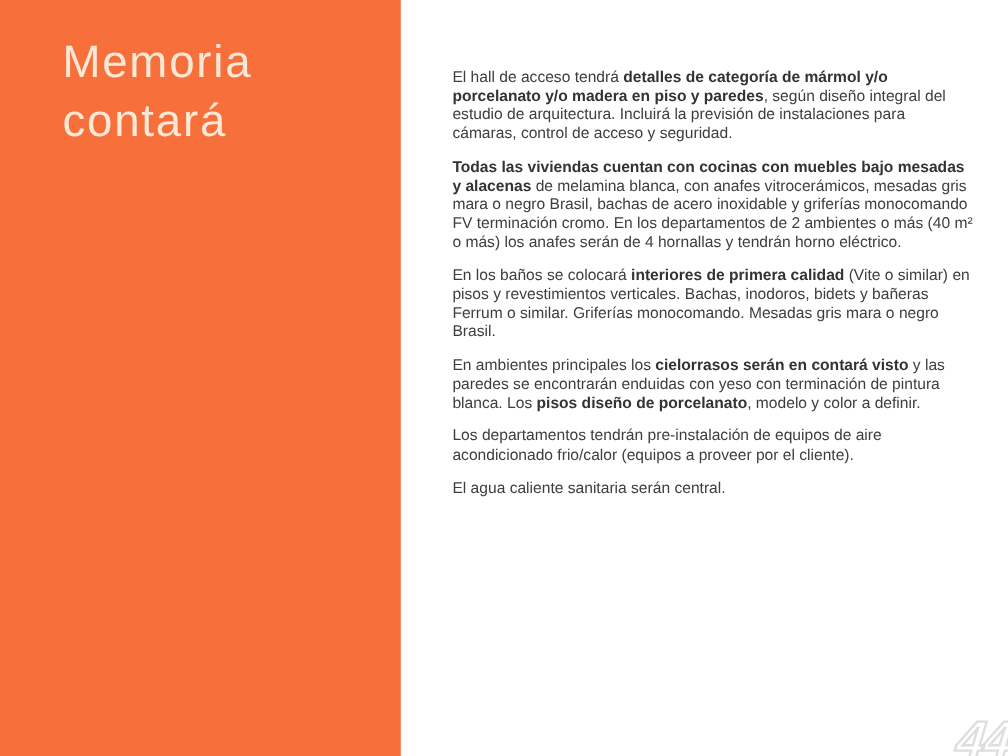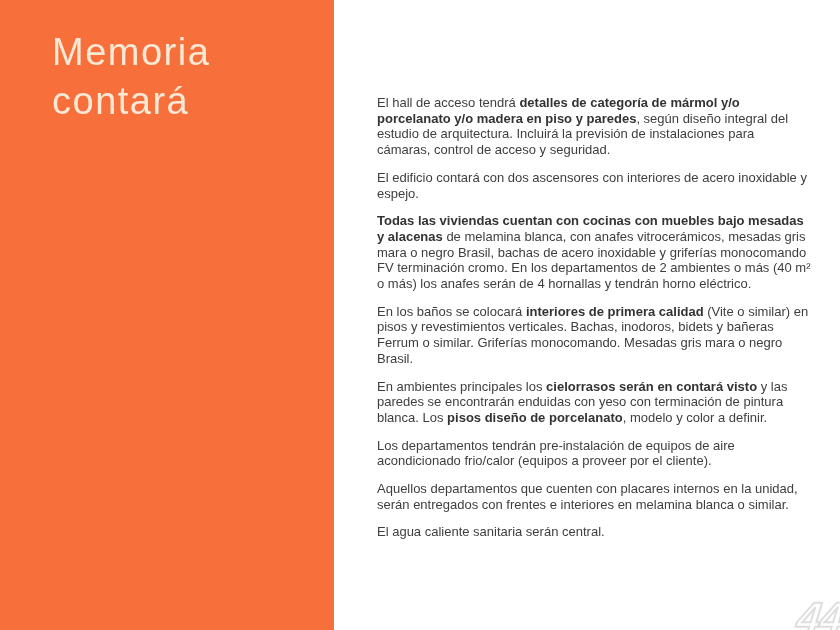--- a/index.html
+++ b/index.html
@@ -35,21 +35,20 @@
     margin-left:16px;
   }
   .title .title-line{display:block;}
   .content{
     position:absolute;
     left:377px;top:56px;
     width:434px;
     color:var(--c-body);
     font-size:13px;
     line-height:15.7px;
-    margin-top:39px;
   }
   .content p{
     margin:0 0 12px 0;
   }
   .content b{
     font-weight:bold;
     color:var(--c-bold);
   }
   .page-number{
     position:absolute;
@@ -70,24 +69,22 @@
 
   <aside class="sidebar">
     <h1 class="title">
       <span class="title-line">Memoria</span>
       <span class="title-line">contará</span>
     </h1>
   </aside>
 
   <main class="content">
     <p>El hall de acceso tendrá <b>detalles de categoría de mármol y/o porcelanato y/o madera en piso y paredes</b>, según diseño integral del estudio de arquitectura. Incluirá la previsión de instalaciones para cámaras, control de acceso y seguridad.</p>
-    <p>El edificio contará con dos ascensores con interiores de acero inoxidable y espejo.</p>
     <p><b>Todas las viviendas cuentan con cocinas con muebles bajo mesadas y alacenas</b> de melamina blanca, con anafes vitrocerámicos, mesadas gris mara o negro Brasil, bachas de acero inoxidable y griferías monocomando FV terminación cromo. En los departamentos de 2 ambientes o más (40 m² o más) los anafes serán de 4 hornallas y tendrán horno eléctrico.</p>
     <p>En los baños se colocará <b>interiores de primera calidad</b> (Vite o similar) en pisos y revestimientos verticales. Bachas, inodoros, bidets y bañeras Ferrum o similar. Griferías monocomando. Mesadas gris mara o negro Brasil.</p>
     <p>En ambientes principales los <b>cielorrasos serán en contará visto</b> y las paredes se encontrarán enduidas con yeso con terminación de pintura blanca. Los <b>pisos diseño de porcelanato</b>, modelo y color a definir.</p>
     <p>Los departamentos tendrán pre-instalación de equipos de aire acondicionado frio/calor (equipos a proveer por el cliente).</p>
-    <p>Aquellos departamentos que cuenten con placares internos en la unidad, serán entregados con frentes e interiores en melamina blanca o similar.</p>
     <p>El agua caliente sanitaria serán central.</p>
   </main>
 
   <div class="page-number">44</div>
 
 </div>
 
 </body></html>

